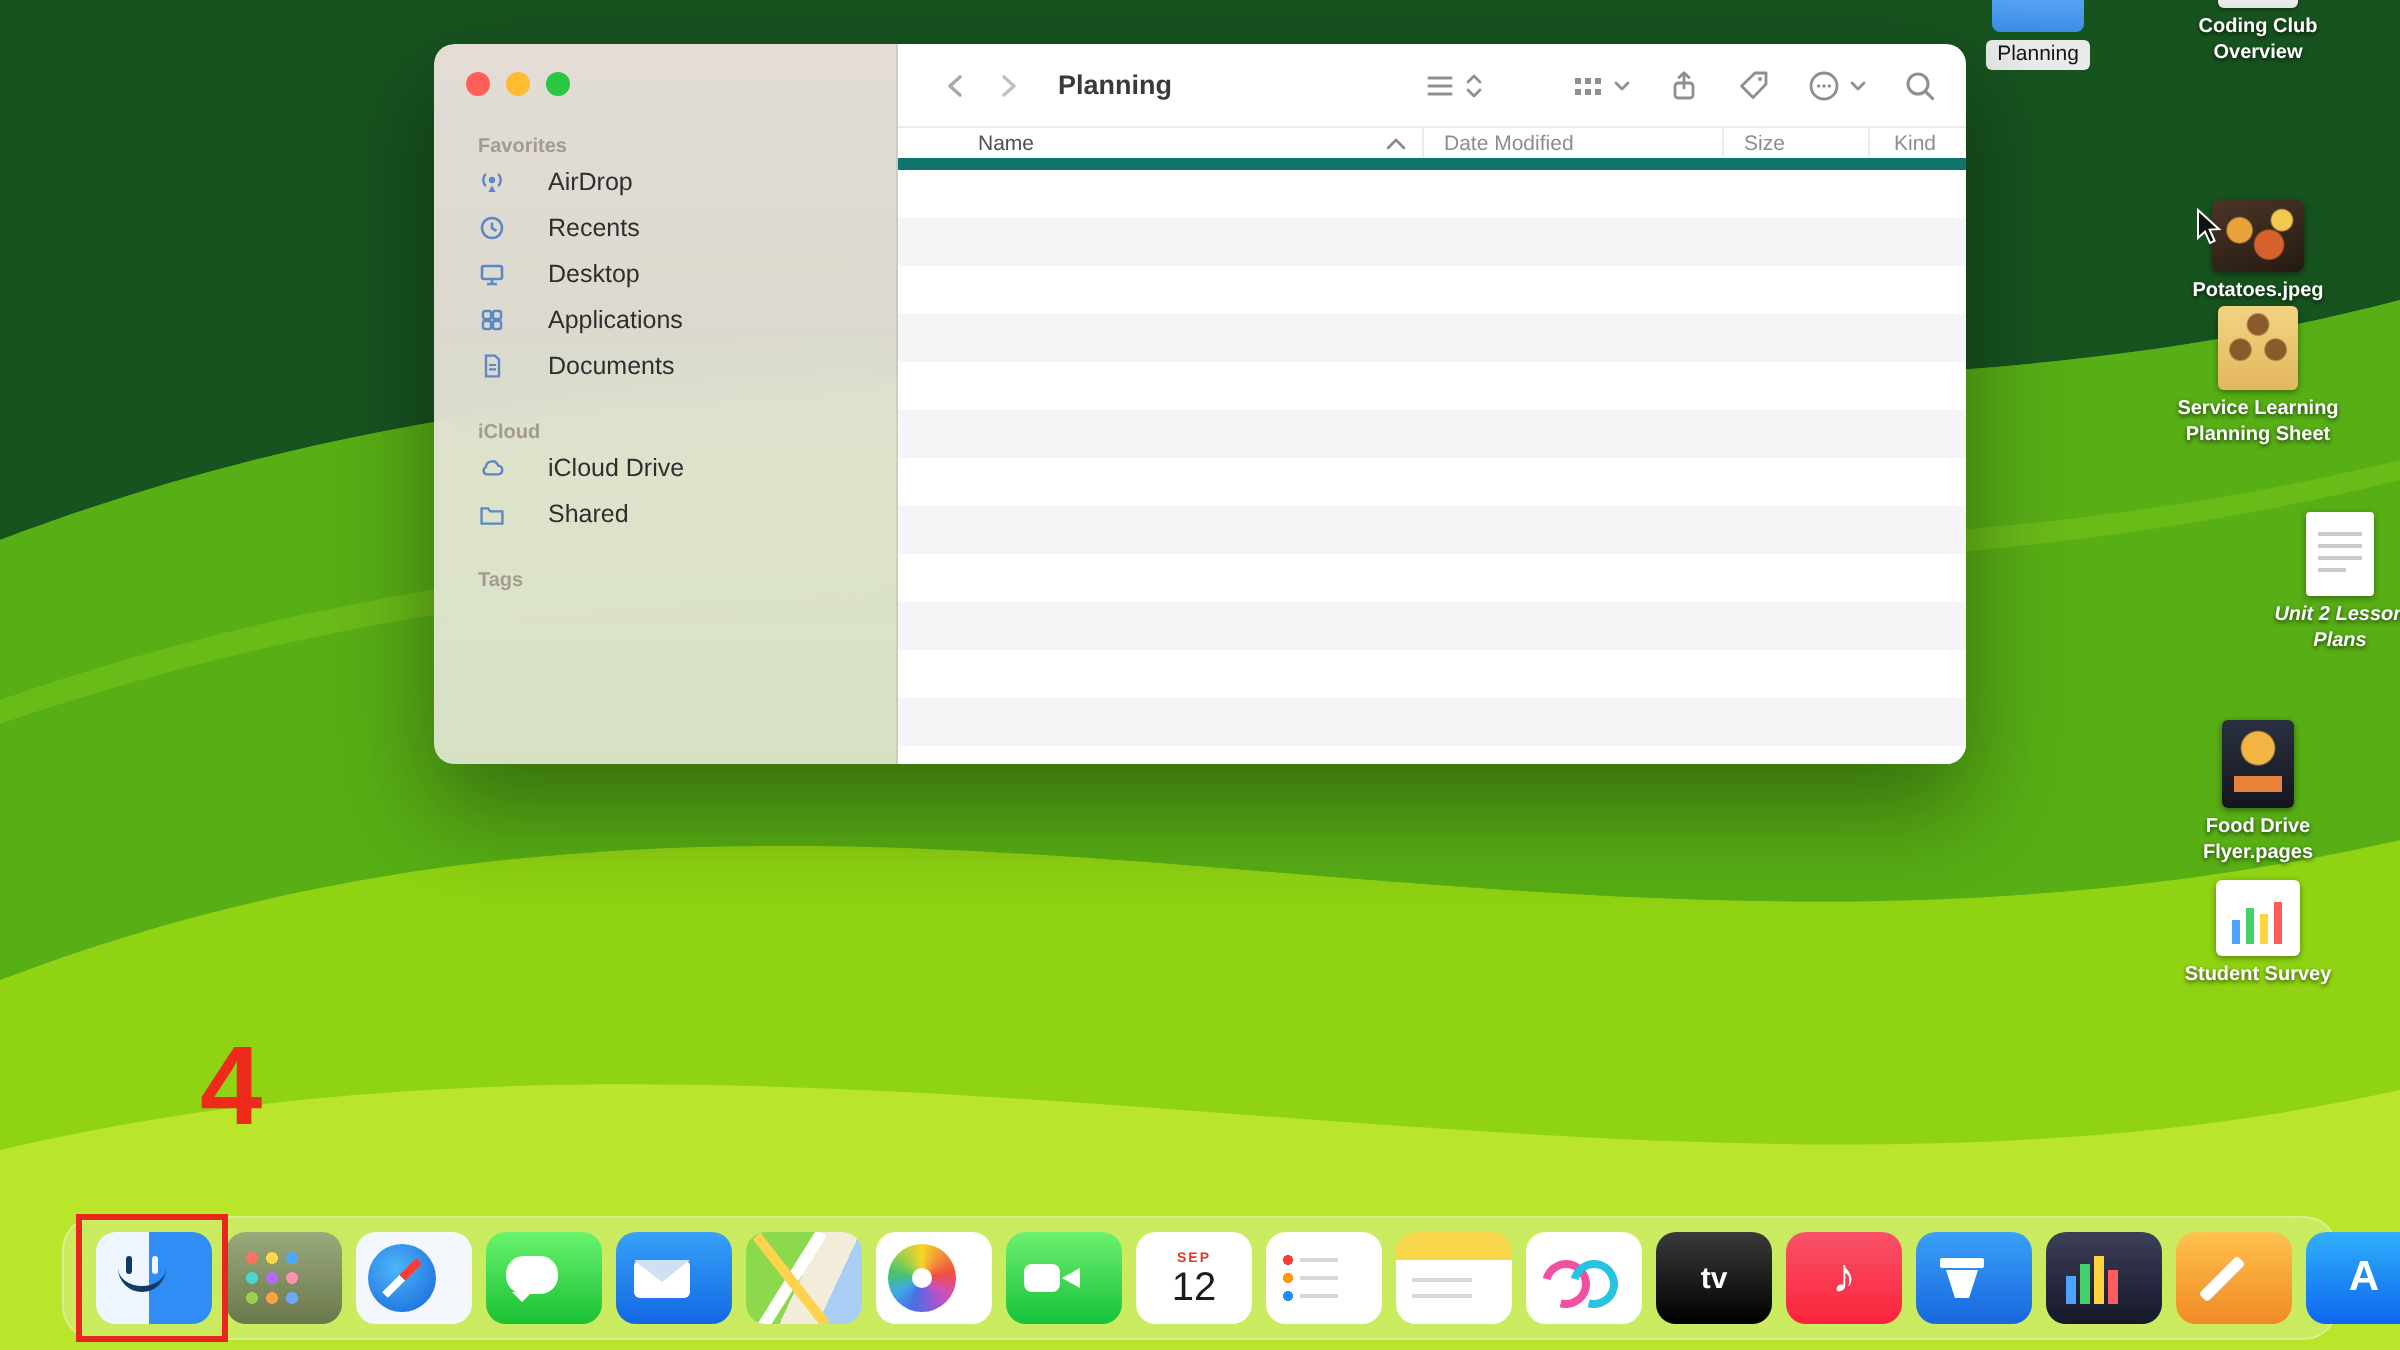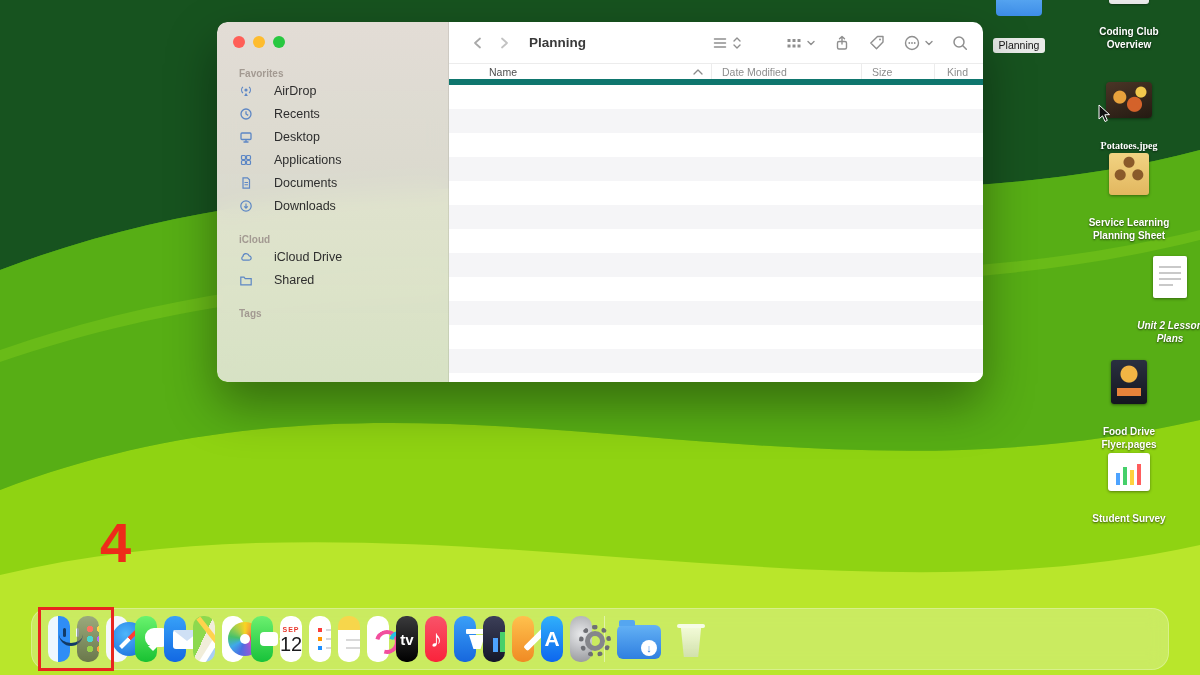--- a/index.html
+++ b/index.html
@@ -2,21 +2,21 @@
 <html><head>
 <meta charset="utf-8">
 <style>
   * { margin:0; padding:0; box-sizing:border-box; }
   html,body { width:1200px; height:675px; overflow:hidden; font-family:"Liberation Sans", sans-serif; }
   .desktop { position:absolute; inset:0; width:1200px; height:675px; overflow:hidden; }
   .wallpaper { position:absolute; inset:0; width:100%; height:100%; }
 
   
   .desk-item { position:absolute; width:90px; display:flex; flex-direction:column; align-items:center; gap:4px; z-index:3; }
-  .dlabel { font-size:10px; font-weight:700; color:#fff; text-align:center; text-shadow:0 1px 2px rgba(0,0,0,.65); line-height:1.25;margin-top:18px; }
+  .dlabel { font-size:10px; font-weight:700; color:#fff; text-align:center; text-shadow:0 1px 2px rgba(0,0,0,.65); line-height:1.25; }
   .dlabel-pill { font-size:10.5px; color:#151515; background:rgba(243,243,243,.95); border-radius:3px; padding:1px 6px; font-weight:400; text-shadow:none; }
   .folder-mini { width:46px; height:32px; background:linear-gradient(#6cb9f8,#3d8de8); border-radius:4px; position:relative; }
   .folder-mini::before { content:""; position:absolute; top:-4px; left:2px; width:18px; height:6px; background:#5aaaf2; border-radius:2px 2px 0 0; }
   .thumb-codingclub { width:40px; height:20px; border-radius:0 0 3px 3px; background:
     radial-gradient(circle at 30% 40%, #f06292 4px, transparent 5px),
     radial-gradient(circle at 70% 55%, #4aa8ff 4px, transparent 5px),
     linear-gradient(#fdfdfd,#e6e6e6); box-shadow:0 1px 2px rgba(0,0,0,.35); }
   .thumb-potatoes { width:46px; height:36px; border-radius:4px; box-shadow:0 1px 3px rgba(0,0,0,.45); background:
     radial-gradient(circle at 30% 42%, #e8a23c 6px, transparent 7px),
     radial-gradient(circle at 62% 62%, #d4622a 7px, transparent 8px),
@@ -67,21 +67,21 @@
   .col { height:100%; display:flex; align-items:center; border-right:1px solid #ececec; }
   .col-name { width:263px; padding:0 8px 0 40px; color:#4f4f4f; justify-content:space-between; }
   .col-dm { width:150px; padding-left:10px; }
   .col-size { width:73px; padding-left:10px; }
   .col-kind { flex:1; padding-left:12px; border-right:none; }
   .rows { flex:1; background:repeating-linear-gradient(180deg, #ffffff 0 24px, #f5f5f7 24px 48px); }
 
   
   .dock { position:absolute; left:31px; bottom:5px; width:1138px; height:62px; border-radius:17px; background:rgba(250,250,250,.26); border:1px solid rgba(255,255,255,.28); backdrop-filter:blur(10px); display:flex; align-items:center; gap:7px; padding:0 10px 0 16px; z-index:4; }
   .hlbox { position:absolute; left:6px; top:-2px; width:76px; height:64px; border:3px solid #e8251f; pointer-events:none; z-index:6; }
-  .di { width:22px; height:46px; border-radius:10px; position:relative; flex:0 0 auto; }
+  .di { width:58px; height:46px; border-radius:10px; position:relative; flex:0 0 auto; }
   .di-finder { background:linear-gradient(90deg,#eef7ff 0 46%, #2f8df5 46% 100%); }
   .di-finder::before { content:""; position:absolute; left:15px; top:12px; width:2.5px; height:9px; background:#123a66; box-shadow:13px 0 0 #eef7ff; border-radius:2px; }
   .di-finder::after { content:""; position:absolute; left:11px; top:15px; width:24px; height:12px; border-bottom:3px solid #123a66; border-radius:0 0 13px 13px; }
   .di-launchpad { background:
     radial-gradient(circle 3px at 13px 13px,#ff7262 99%,transparent),
     radial-gradient(circle 3px at 23px 13px,#ffd84a 99%,transparent),
     radial-gradient(circle 3px at 33px 13px,#4aa8ff 99%,transparent),
     radial-gradient(circle 3px at 13px 23px,#4ad7d1 99%,transparent),
     radial-gradient(circle 3px at 23px 23px,#b56bff 99%,transparent),
     radial-gradient(circle 3px at 33px 23px,#ff8fb2 99%,transparent),
@@ -172,41 +172,41 @@
   <div class="desk-item" style="left:974px; top:-16px;">
     <div class="folder-mini"></div>
     <div class="dlabel dlabel-pill">Planning</div>
   </div>
 
   <div class="desk-item" style="left:1084px; top:-16px;">
     <div class="thumb-codingclub"></div>
     <div class="dlabel">Coding Club Overview</div>
   </div>
 
-  <div class="desk-item" style="left:1084px; top:82px;font-family:Liberation Serif, serif;">
+  <div class="desk-item" style="left:1084px; top:100px;">
     <div class="thumb-potatoes"></div>
     <div class="dlabel">Potatoes.jpeg</div>
   </div>
 
   <div class="desk-item" style="left:1084px; top:153px;">
     <div class="thumb-service"></div>
     <div class="dlabel">Service Learning Planning Sheet</div>
   </div>
 
   <div class="desk-item" style="left:1125px; top:256px;font-style:italic;">
     <div class="thumb-page"></div>
     <div class="dlabel">Unit 2 Lesson Plans</div>
   </div>
 
   <div class="desk-item" style="left:1084px; top:360px;">
     <div class="thumb-flyer"></div>
     <div class="dlabel">Food Drive Flyer.pages</div>
   </div>
 
-  <div class="desk-item" style="left:1084px; top:453px;">
+  <div class="desk-item" style="left:1084px; top:440px;">
     <div class="thumb-survey"></div>
     <div class="dlabel">Student Survey</div>
   </div>
 
 
   <div class="window">
     <div class="sidebar">
       <div class="traffic">
         <span class="dot dot-red"></span>
         <span class="dot dot-yellow"></span>
@@ -245,27 +245,20 @@
             <rect x="7.5" y="7.5" width="4" height="4" rx="1" stroke="#5d87c5" fill="none" stroke-width="1.2"></rect>
           </svg>
         <span class="sb-label">Applications</span>
       </div>
       <div class="sb-item">
         <svg class="sbi" viewBox="0 0 14 14">
             <path d="M4,1.8 h4.5 L10.5,3.8 V12.2 H4 Z" stroke="#5d87c5" fill="none" stroke-width="1.2"></path>
             <path d="M5.5,6.5 h3.5 M5.5,8.7 h3.5" stroke="#5d87c5" fill="none" stroke-width="1.1"></path>
           </svg>
         <span class="sb-label">Documents</span>
-      </div>
-      <div class="sb-item">
-        <svg class="sbi" viewBox="0 0 14 14">
-            <circle cx="7" cy="7" r="5.2" stroke="#5d87c5" fill="none" stroke-width="1.2"></circle>
-            <path d="M7,4.4 V9 M5.2,7.4 L7,9.2 L8.8,7.4" stroke="#5d87c5" fill="none" stroke-width="1.2"></path>
-          </svg>
-        <span class="sb-label">Downloads</span>
       </div>
 
       <div class="sb-heading">iCloud</div>
 
       <div class="sb-item">
         <svg class="sbi" viewBox="0 0 14 14">
             <path d="M4.2,10.2 h5.6 a2.2,2.2 0 0 0 0.3,-4.4 a3.2,3.2 0 0 0 -6.2,0.7 a2,2 0 0 0 0.3,3.7 z" stroke="#5d87c5" fill="none" stroke-width="1.2"></path>
           </svg>
         <span class="sb-label">iCloud Drive</span>
       </div>

